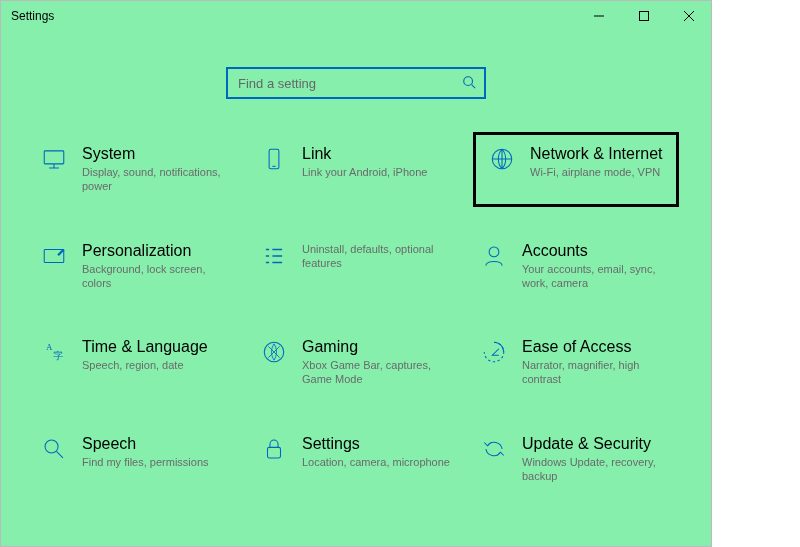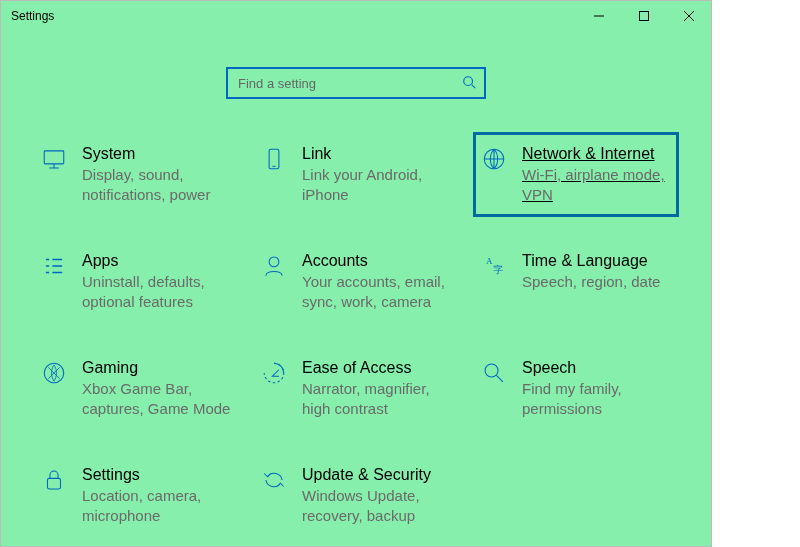--- a/index.html
+++ b/index.html
@@ -80,24 +80,23 @@
   }
   .item {
     display: flex;
     align-items: flex-start;
     gap: 14px;
     padding: 6px 4px;
     cursor: pointer;
     position: relative;
   }
   .item.highlight {
-    border: 3px solid #0369a1;
-    padding: 10px 4px;
+    border: 3px solid #000000;
+    padding: 10px 12px;
     margin: -7px -3px;
-    text-decoration: underline;
   }
   .item .icon {
     width: 28px; height: 28px;
     flex-shrink: 0;
     display: flex;
     align-items: center;
     justify-content: center;
     color: #0067c0;
   }
   .item .icon svg {
@@ -109,21 +108,21 @@
   .item .txt {
     display: flex;
     flex-direction: column;
     gap: 2px;
   }
   .item .name {
     font-size: 16px;
     color: #000;
   }
   .item .desc {
-    font-size: 15px;
+    font-size: 11px;
     color: #6a6a6a;
     line-height: 1.3;
   }
 </style>
 </head>
 <body>
 
 <div class="window">
 
   <div class="titlebar">
@@ -194,29 +193,40 @@
               <circle cx="16" cy="16" r="12"></circle>
               <path d="M4 16 H28 M16 4 V28 M16 4 C10 10 10 22 16 28 M16 4 C22 10 22 22 16 28"></path>
             </svg>
         </div>
         <div class="txt">
           <div class="name">Network &amp; Internet</div>
           <div class="desc">Wi-Fi, airplane mode, VPN</div>
         </div>
       </div>
 
+      <div class="item">
+        <div class="icon">
+          <svg viewBox="0 0 32 32">
+              <rect x="4" y="8" width="24" height="16" rx="1"></rect>
+              <path d="M20 14 L27 7 L29 9 L22 16 Z" fill="#0067c0" stroke="none"></path>
+            </svg>
+        </div>
+        <div class="txt">
+          <div class="name">Personalization</div>
+          <div class="desc">Background, lock screen, colors</div>
+        </div>
+      </div>
 
       <div class="item">
         <div class="icon">
           <svg viewBox="0 0 32 32">
               <path d="M6 8 H10 M6 16 H10 M6 24 H10 M14 8 H26 M14 16 H26 M14 24 H26" stroke-width="2"></path>
             </svg>
         </div>
         <div class="txt">
-          <div class="name">Apps</div>
           <div class="desc">Uninstall, defaults, optional features</div>
         </div>
       </div>
 
       <div class="item">
         <div class="icon">
           <svg viewBox="0 0 32 32">
               <circle cx="16" cy="11" r="6"></circle>
               <path d="M6 28 C6 21 26 21 26 28"></path>
             </svg>
@@ -269,21 +279,21 @@
 
       <div class="item">
         <div class="icon">
           <svg viewBox="0 0 32 32">
               <circle cx="13" cy="13" r="8"></circle>
               <path d="M19 19 L27 27"></path>
             </svg>
         </div>
         <div class="txt">
           <div class="name">Speech</div>
-          <div class="desc">Find my family, permissions</div>
+          <div class="desc">Find my files, permissions</div>
         </div>
       </div>
 
       <div class="item">
         <div class="icon">
           <svg viewBox="0 0 32 32">
               <rect x="8" y="14" width="16" height="13" rx="2"></rect>
               <path d="M11 14 V10 a5 5 0 0 1 10 0 V14"></path>
             </svg>
         </div>

